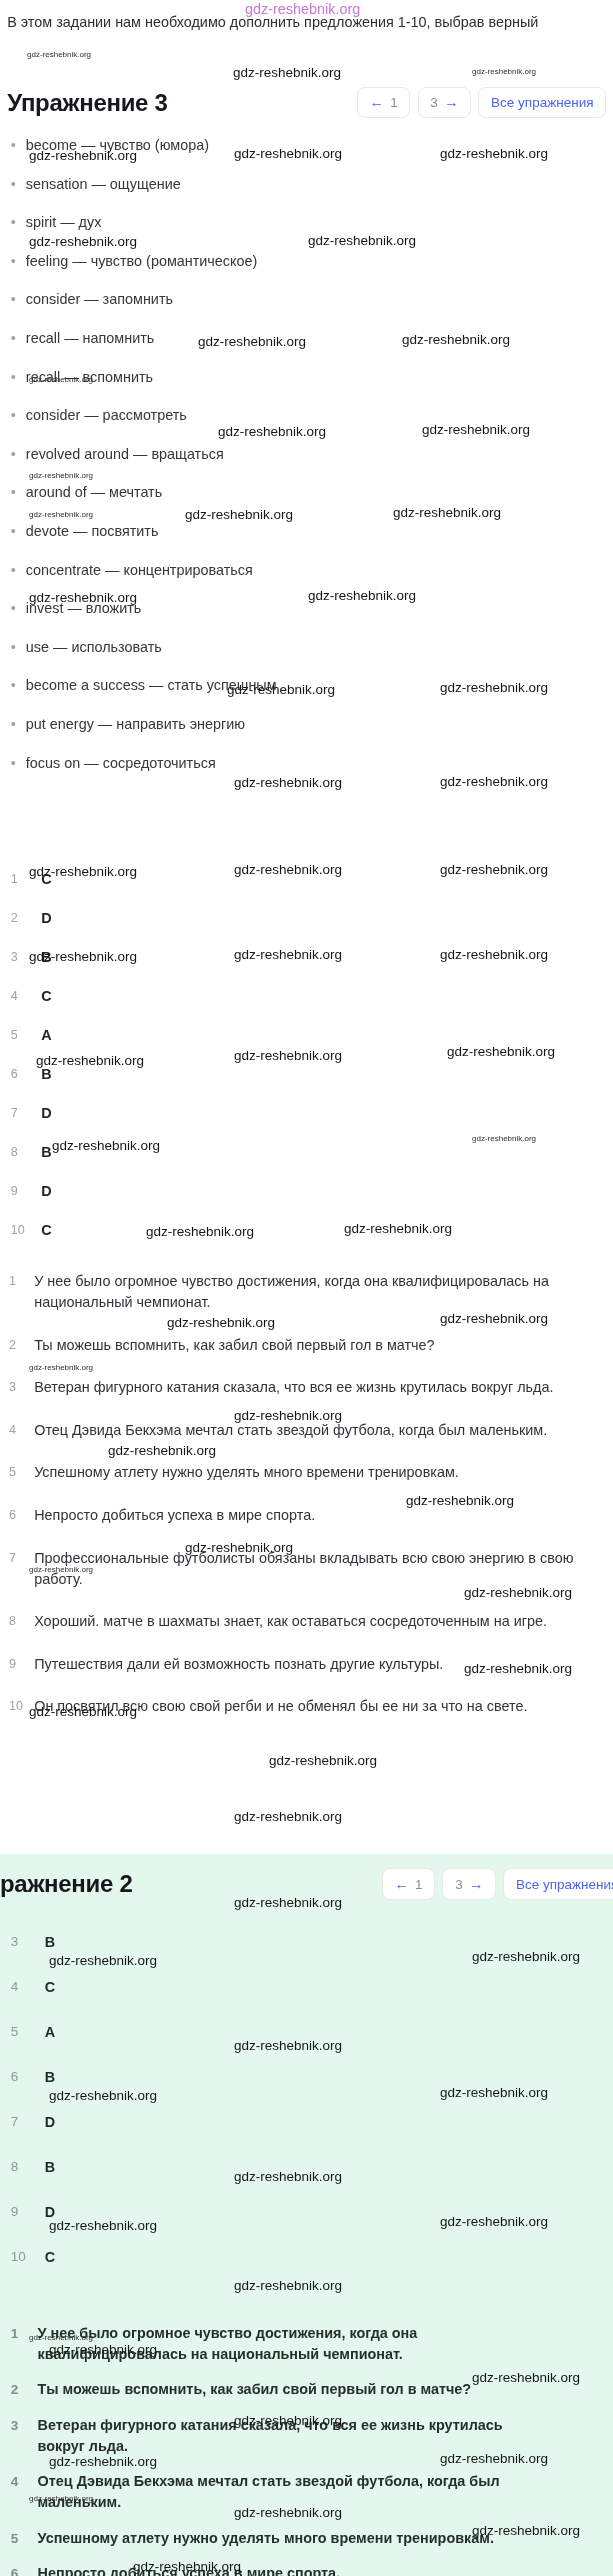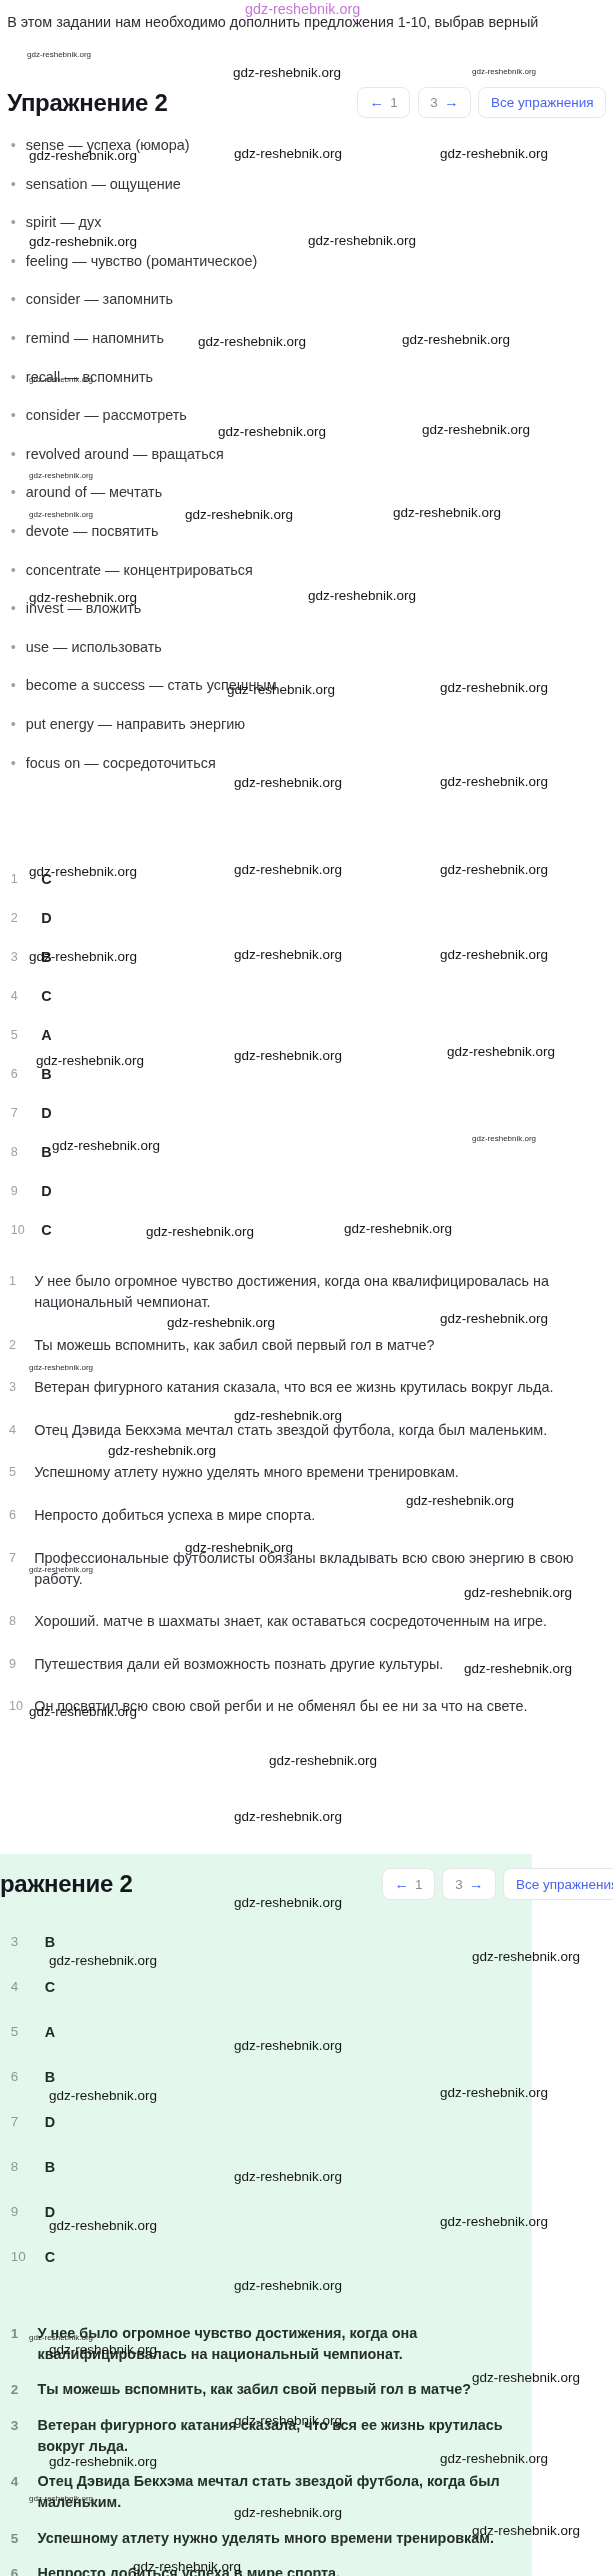--- a/index.html
+++ b/index.html
@@ -44,58 +44,58 @@
   .ans-num { font-size:12.6px; color:#a0a0a8; min-width:16px; }
   .ans-letter { font-size:14.4px; font-weight:bold; color:#23232a; }
 
   
   #sentences { position:absolute; top:1271px; left:9px; z-index:2; }
   .sent-item { display:flex; gap:10.8px; margin-bottom:21.6px; }
   .sent-num { font-size:12.6px; color:#a0a0a8; min-width:14.4px; line-height:21px; }
   .sent-text { font-size:14.4px; line-height:21px; color:#32323a; width:573px; }
 
   
-  #green { position:absolute; top:1854px; left:0; width:532px; height:722px; background:#e4f7ec; z-index:1; }
+  #green { position:absolute; top:1854px; left:0; width:613px; height:722px; background:#e4f7ec; z-index:1; }
   #green-header { position:absolute; top:14.4px; left:0; width:631px; }
   #green-answers { position:absolute; top:78px; left:10.8px; }
   .gans-item { display:flex; gap:16px; margin-bottom:25px; line-height:20px; }
   .gans-num { font-size:13.5px; color:#8a9c91; min-width:18px; }
   .gans-letter { font-size:14.4px; font-weight:bold; color:#1f2a24; }
   #green-sentences { position:absolute; top:469px; left:10.8px; }
   .gsent-item { display:flex; gap:10.8px; margin-bottom:14.4px; }
   .gsent-num { font-size:13.5px; color:#7d8f85; min-width:16px; line-height:21px; font-weight:bold; }
   .gsent-text { font-size:14.4px; font-weight:bold; line-height:21px; color:#25302a; width:491px; }
 </style>
 </head>
 <body>
 
 <div class="page">
 
   <div id="intro">В этом задании нам необходимо дополнить предложения 1-10, выбрав верный</div>
 
   <div id="header1" class="hdr">
-    <div class="title">Упражнение 2</div>
+    <div class="title">Упражнение 3</div>
     <div class="nav">
       <button class="nav-btn">
         <span class="arr">←</span>
         <span class="pg">1</span>
       </button>
       <button class="nav-btn">
         <span class="pg">3</span>
         <span class="arr">→</span>
       </button>
       <button class="nav-all">Все упражнения</button>
     </div>
   </div>
 
   <div id="vocab">
 
       <div class="vocab-item">
         <span class="bullet">•</span>
-        <span class="vtext">sense — успеха (юмора)</span>
+        <span class="vtext">become — чувство (юмора)</span>
       </div>
 
       <div class="vocab-item">
         <span class="bullet">•</span>
         <span class="vtext">sensation — ощущение</span>
       </div>
 
       <div class="vocab-item">
         <span class="bullet">•</span>
         <span class="vtext">spirit — дух</span>
@@ -106,21 +106,21 @@
         <span class="vtext">feeling — чувство (романтическое)</span>
       </div>
 
       <div class="vocab-item">
         <span class="bullet">•</span>
         <span class="vtext">consider — запомнить</span>
       </div>
 
       <div class="vocab-item">
         <span class="bullet">•</span>
-        <span class="vtext">remind — напомнить</span>
+        <span class="vtext">recall — напомнить</span>
       </div>
 
       <div class="vocab-item">
         <span class="bullet">•</span>
         <span class="vtext">recall — вспомнить</span>
       </div>
 
       <div class="vocab-item">
         <span class="bullet">•</span>
         <span class="vtext">consider — рассмотреть</span>

